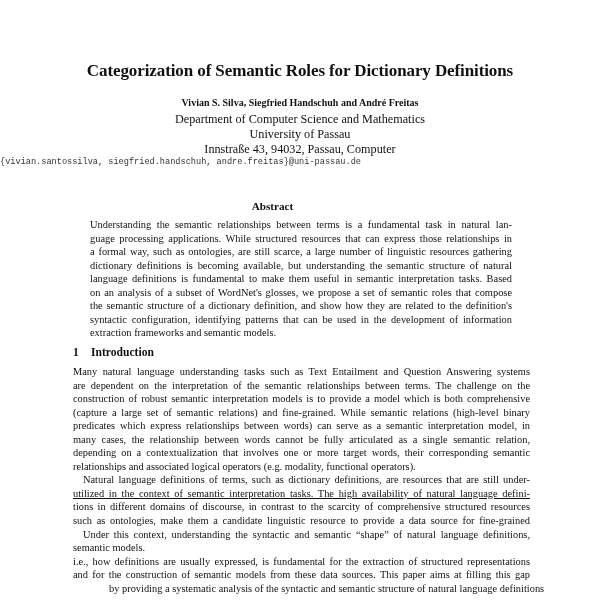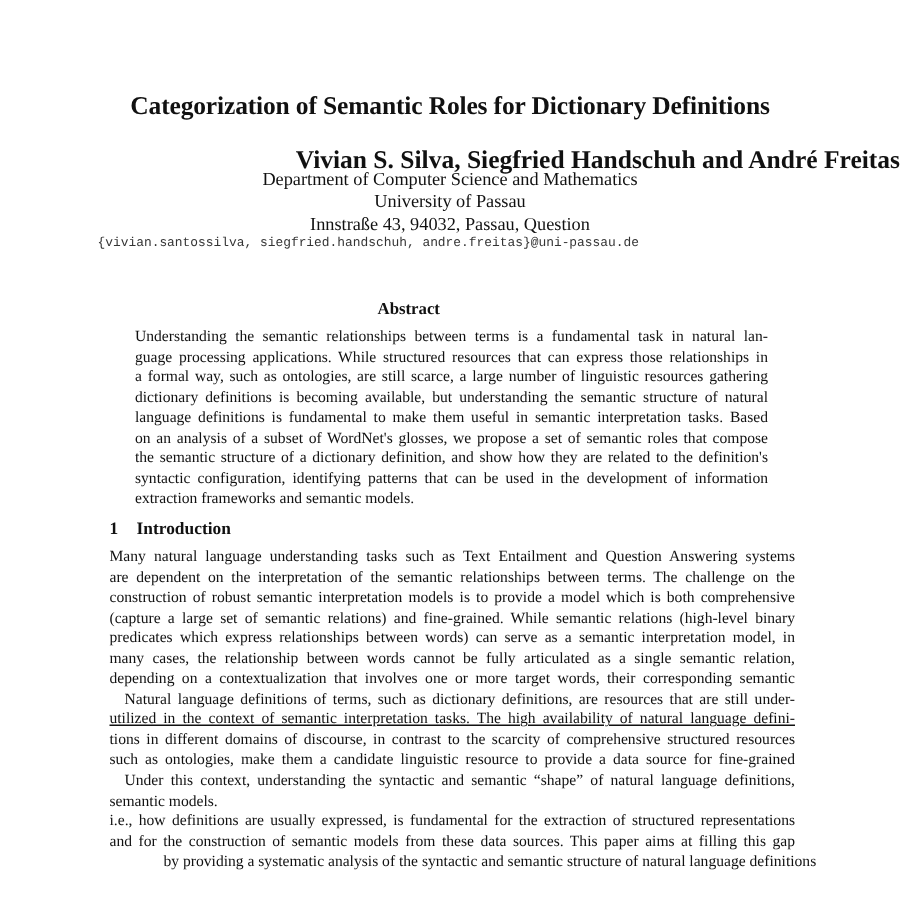--- a/index.html
+++ b/index.html
@@ -1,42 +1,42 @@
 <!DOCTYPE html>
 <html><head>
 <meta charset="utf-8">
 <style>
   html, body { margin: 0; padding: 0; background: #ffffff; }
   body { width: 600px; height: 600px; overflow: hidden; position: relative; font-family: "Liberation Serif", "DejaVu Serif", serif; color: #111; }
   .page { position: absolute; left: 0; top: 0; width: 600px; height: 600px; }
   .title { position: absolute; top: 61px; left: 0; width: 600px; text-align: center; font-weight: bold; font-size: 17px; letter-spacing: -0.1px; }
-  .authors { position: absolute; top: 97px; left: 0; width: 600px; text-align: right; font-weight: bold; font-size: 17px; }
+  .authors { position: absolute; top: 97px; left: 0; width: 600px; text-align: center; font-weight: bold; font-size: 10px; }
   .affil { position: absolute; left: 0; width: 600px; text-align: center; font-size: 12.2px; }
   .affil.l1 { top: 112px; }
   .affil.l2 { top: 127px; }
   .affil.l3 { top: 142px; }
-  .emails { position: absolute; top: 157px; left: 0; width: 491px; text-align: center; font-family: "Liberation Mono", "DejaVu Sans Mono", monospace; font-size: 8.6px; color: #333; }
+  .emails { position: absolute; top: 157px; left: 0; width: 491px; text-align: left; font-family: "Liberation Mono", "DejaVu Sans Mono", monospace; font-size: 8.6px; color: #333; }
   .abstract-heading { position: absolute; top: 200px; left: 0; width: 545px; text-align: center; font-weight: bold; font-size: 11.2px; }
   .abstract { position: absolute; top: 218px; left: 90px; width: 422px; font-size: 10.4px; line-height: 13.55px; }
   .section-heading { position: absolute; top: 346px; left: 73px; font-weight: bold; font-size: 11.6px; }
   .section-heading .num { display: inline-block; width: 18px; }
   .body { position: absolute; top: 365px; left: 73px; width: 457px; font-size: 10.4px; line-height: 13.55px; }
   .ln { display: block; text-align: justify; text-align-last: justify; white-space: nowrap; overflow: visible; height: 13.55px; }
   .ln.last { text-align-last: left; }
   .ln.indent { padding-left: 10px; }
 </style>
 </head>
 <body>
 
 <div class="page">
   <div class="title">Categorization of Semantic Roles for Dictionary Definitions</div>
   <div class="authors">Vivian S. Silva, Siegfried Handschuh and André Freitas</div>
   <div class="affil l1">Department of Computer Science and Mathematics</div>
   <div class="affil l2">University of Passau</div>
-  <div class="affil l3">Innstraße 43, 94032, Passau, Question</div>
+  <div class="affil l3">Innstraße 43, 94032, Passau, Computer</div>
   <div class="emails">{vivian.santossilva, siegfried.handschuh, andre.freitas}@uni-passau.de</div>
 
   <div class="abstract-heading">Abstract</div>
   <div class="abstract">
     <span class="ln" style="white-space: nowrap;">Understanding the semantic relationships between terms is a fundamental task in natural lan-</span>
     <span class="ln" style="white-space: nowrap;">guage processing applications. While structured resources that can express those relationships in</span>
     <span class="ln" style="white-space: nowrap;">a formal way, such as ontologies, are still scarce, a large number of linguistic resources gathering</span>
     <span class="ln" style="white-space: nowrap;">dictionary definitions is becoming available, but understanding the semantic structure of natural</span>
     <span class="ln" style="white-space: nowrap;">language definitions is fundamental to make them useful in semantic interpretation tasks. Based</span>
     <span class="ln" style="white-space: nowrap;">on an analysis of a subset of WordNet's glosses, we propose a set of semantic roles that compose</span>
@@ -49,20 +49,21 @@
     <span class="num">1</span><span>Introduction</span>
   </div>
   <div class="body">
     <span class="ln" style="white-space: nowrap;">Many natural language understanding tasks such as Text Entailment and Question Answering systems</span>
     <span class="ln" style="white-space: nowrap;">are dependent on the interpretation of the semantic relationships between terms. The challenge on the</span>
     <span class="ln" style="white-space: nowrap;">construction of robust semantic interpretation models is to provide a model which is both comprehensive</span>
     <span class="ln" style="white-space: nowrap;">(capture a large set of semantic relations) and fine-grained. While semantic relations (high-level binary</span>
     <span class="ln" style="white-space: nowrap;">predicates which express relationships between words) can serve as a semantic interpretation model, in</span>
     <span class="ln" style="white-space: nowrap;">many cases, the relationship between words cannot be fully articulated as a single semantic relation,</span>
     <span class="ln" style="white-space: nowrap;">depending on a contextualization that involves one or more target words, their corresponding semantic</span>
+    <span class="ln last" style="white-space: nowrap;">relationships and associated logical operators (e.g. modality, functional operators).</span>
     <span class="ln indent" style="white-space: nowrap;">Natural language definitions of terms, such as dictionary definitions, are resources that are still under-</span>
     <span class="ln" style="white-space: nowrap; text-decoration: underline;">utilized in the context of semantic interpretation tasks. The high availability of natural language defini-</span>
     <span class="ln" style="white-space: nowrap;">tions in different domains of discourse, in contrast to the scarcity of comprehensive structured resources</span>
     <span class="ln" style="white-space: nowrap;">such as ontologies, make them a candidate linguistic resource to provide a data source for fine-grained</span>
     <span class="ln indent" style="white-space: nowrap;">Under this context, understanding the syntactic and semantic “shape” of natural language definitions,</span>
     <span class="ln last" style="white-space: nowrap;">semantic models.</span>
     <span class="ln" style="white-space: nowrap;">i.e., how definitions are usually expressed, is fundamental for the extraction of structured representations</span>
     <span class="ln" style="white-space: nowrap;">and for the construction of semantic models from these data sources. This paper aims at filling this gap</span>
     <span class="ln" style="white-space: nowrap; padding-left: 36px;">by providing a systematic analysis of the syntactic and semantic structure of natural language definitions</span>
   </div>

